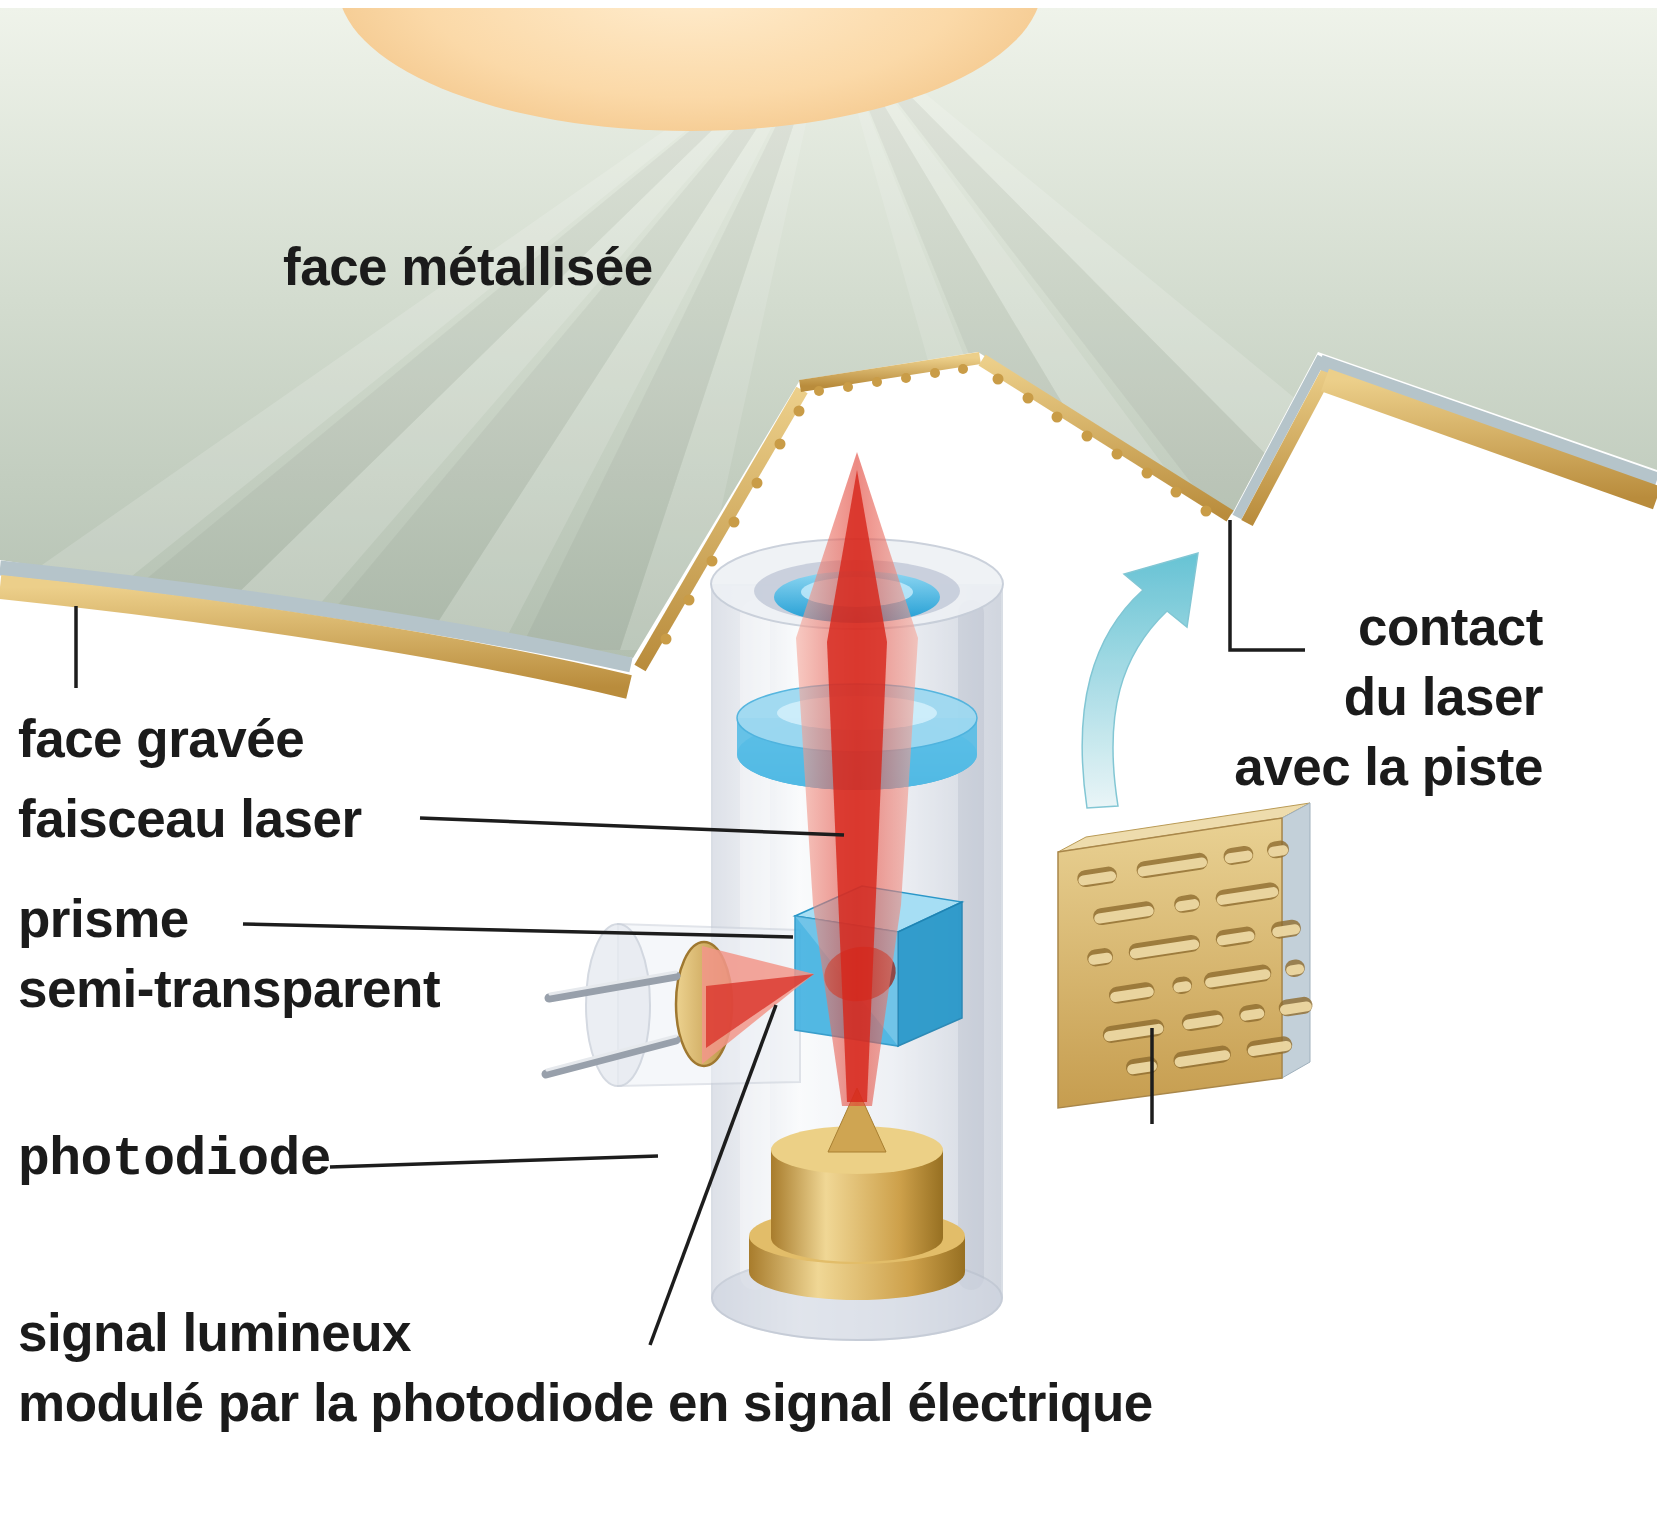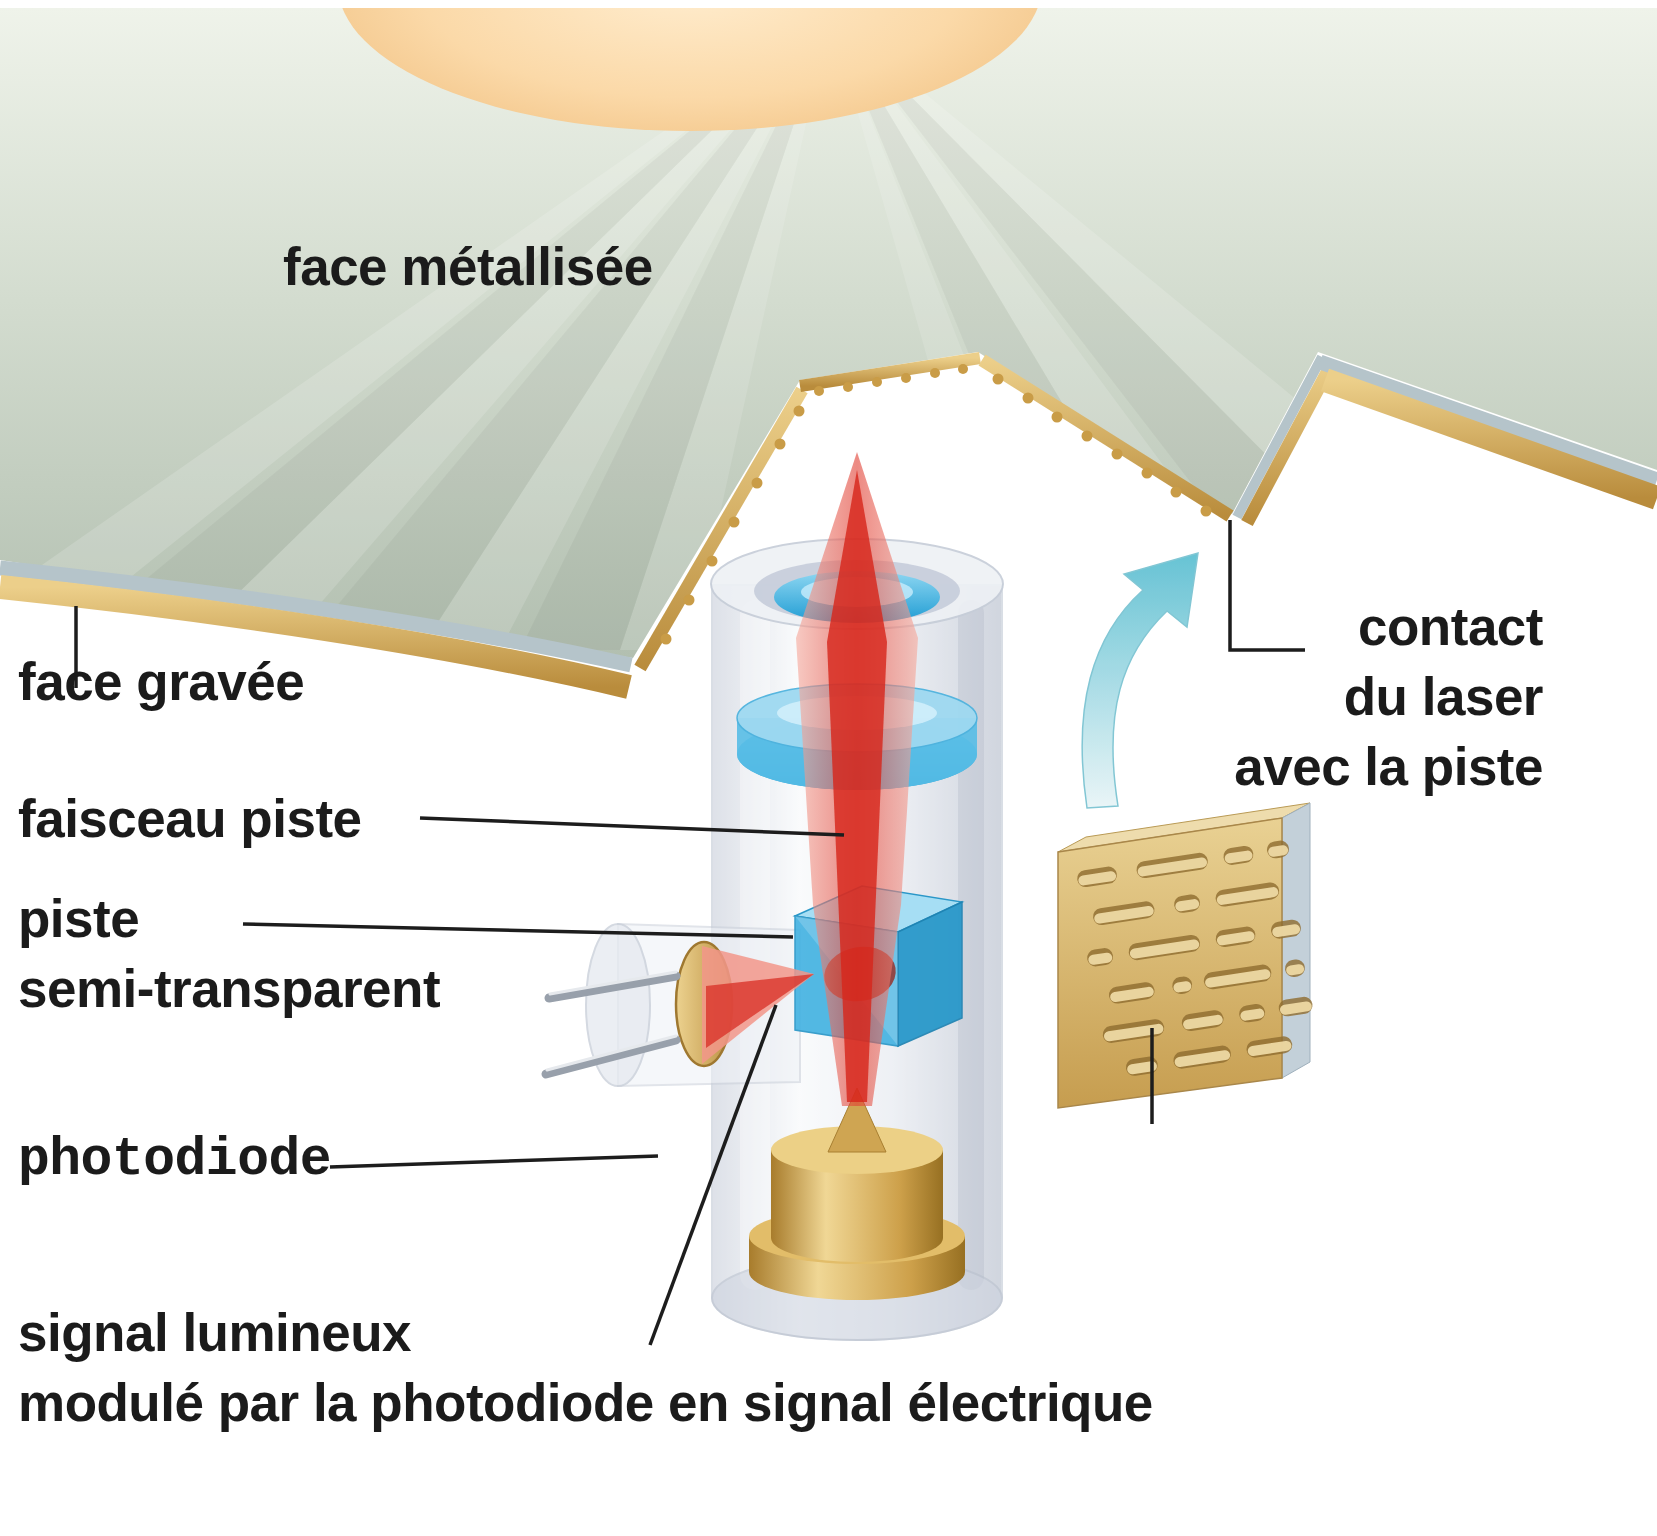--- a/index.html
+++ b/index.html
@@ -271,25 +271,25 @@
     <polyline points="243,924 793,937"></polyline>
     <polyline points="330,1167 658,1156"></polyline>
     <polyline points="650,1345 776,1005"></polyline>
     <polyline points="1230,520 1230,650 1305,650"></polyline>
     <polyline points="1152,1028 1152,1124"></polyline>
   </g>
 </svg>
 
 <div class="label" style="left:283px;top:232px;">face métallisée</div>
 
-<div class="label" style="left:18px;top:647px;">face gravée</div>
-
-<div class="label" style="left:18px;top:784px;">faisceau piste</div>
-
-<div class="label" style="left:18px;top:884px;">piste
+<div class="label" style="left:18px;top:704px;">face gravée</div>
+
+<div class="label" style="left:18px;top:784px;">faisceau laser</div>
+
+<div class="label" style="left:18px;top:884px;">prisme
 semi-transparent</div>
 
 <div class="label" style="left:18px;top:1126px;font-family:Liberation Mono, monospace;">photodiode</div>
 
 <div class="label" style="left:18px;top:1282px;margin-top:16px;">signal lumineux
 modulé par la photodiode en signal électrique</div>
 
 <div class="label right" style="right:114px;top:592px;">contact
 du laser
 avec la piste</div>

